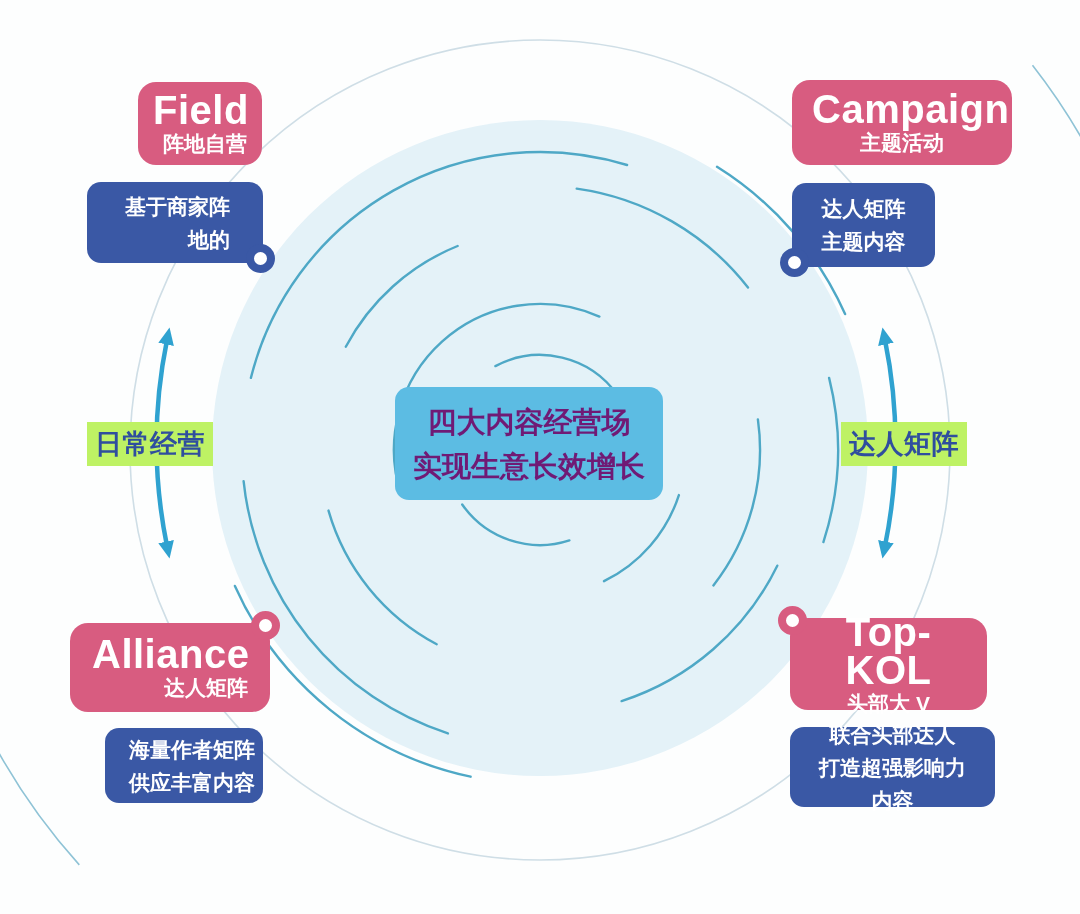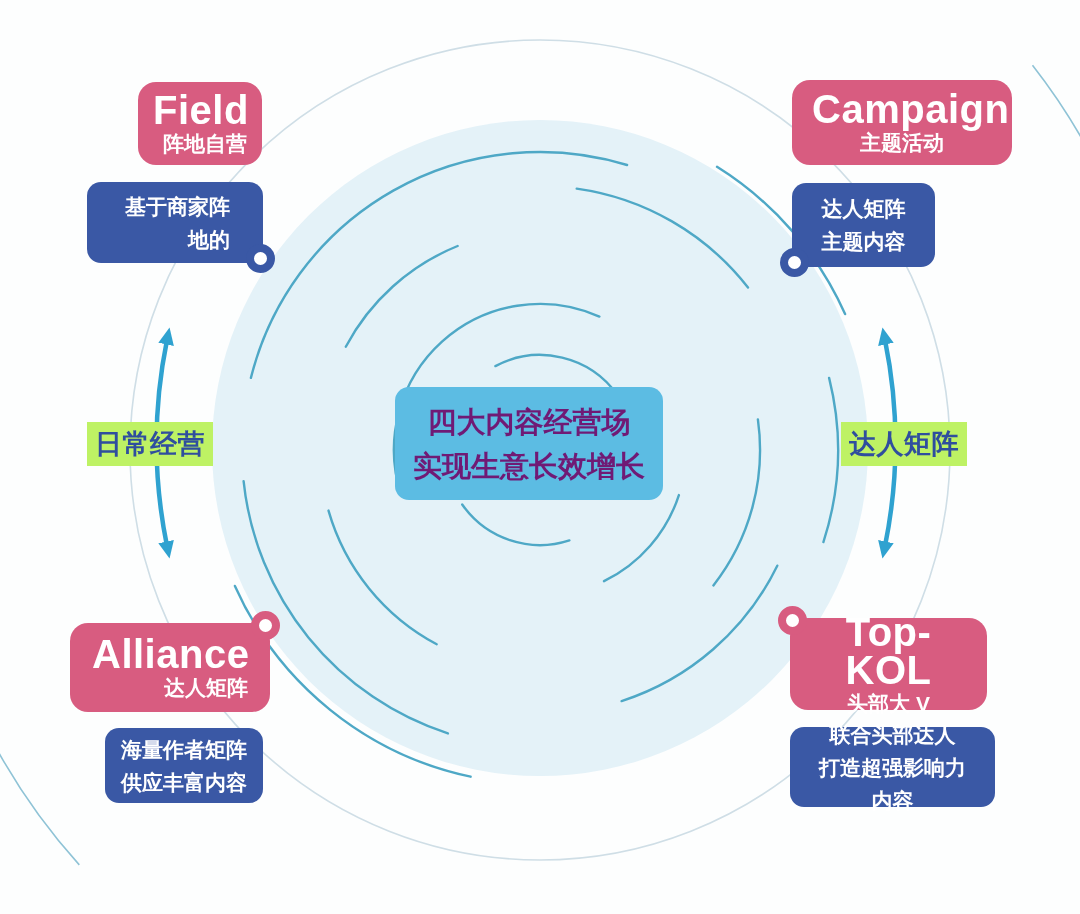--- a/index.html
+++ b/index.html
@@ -95,21 +95,21 @@
     <div class="desc al-left">达人矩阵</div>
     <div class="desc al-left">主题内容</div>
     <span class="dot blue-ring" style="left:-12px;bottom:-10px;"></span>
   </div>
 
   <div class="card pink" style="left:70px;top:623px;width:200px;height:89px;padding:8px 22px;">
     <div class="title">Alliance</div>
     <div class="subtitle al-right">达人矩阵</div>
     <span class="dot pink-ring" style="right:-10px;top:-12px;"></span>
   </div>
-  <div class="card blue" style="left:105px;top:728px;width:158px;height:75px;padding:0 16px;">
+  <div class="card blue" style="left:105px;top:728px;width:158px;height:75px;padding:0 8px;">
     <div class="desc al-right">海量作者矩阵</div>
     <div class="desc al-right">供应丰富内容</div>
   </div>
 
   <div class="card pink" style="left:790px;top:618px;width:197px;height:92px;padding:0 28px;">
     <div class="title">Top-KOL</div>
     <div class="subtitle al-left">头部大 V</div>
     <span class="dot pink-ring" style="left:-12px;top:-12px;"></span>
   </div>
   <div class="card blue" style="left:790px;top:727px;width:205px;height:80px;padding:16px 22px;">

